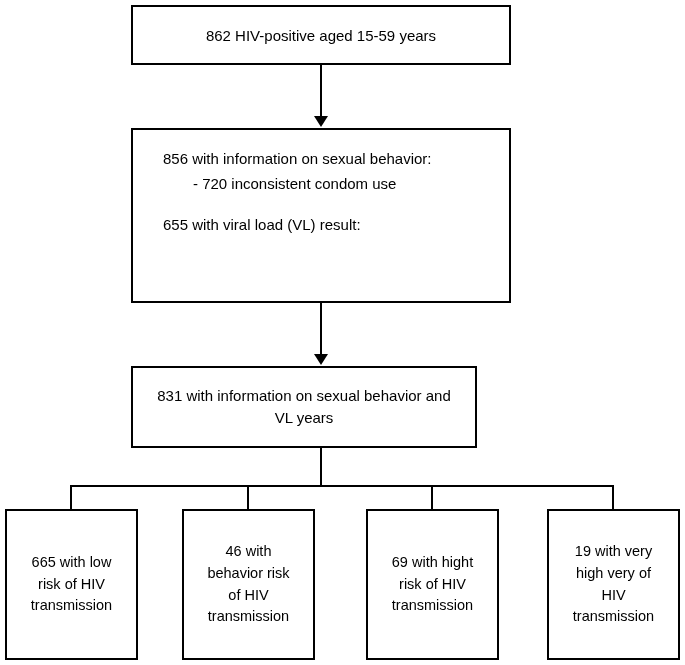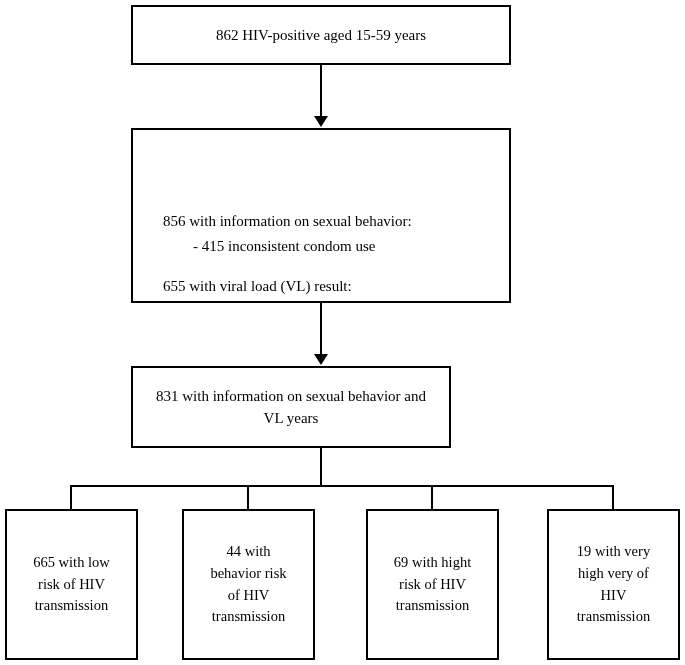--- a/index.html
+++ b/index.html
@@ -5,21 +5,21 @@
   html, body {
     margin: 0;
     padding: 0;
     background: #ffffff;
   }
   #flowchart {
     position: relative;
     width: 685px;
     height: 665px;
     background: #ffffff;
-    font-family: Liberation Serif, serif;
+    font-family: Liberation Sans, sans-serif;
     color: #000000;
     overflow: hidden;
   }
   .box {
     position: absolute;
     box-sizing: border-box;
     border: 2px solid #000000;
     background: #ffffff;
     display: flex;
     align-items: center;
@@ -58,21 +58,21 @@
     font-size: 15px;
   }
 
   
   #box-details {
     left: 131px;
     top: 128px;
     width: 380px;
     height: 175px;
     font-size: 15px;
-    align-items: flex-end;
+    align-items: flex-start;
     justify-content: flex-start;
   }
   #box-details .inner {
     padding: 18px 0 0 30px;
     text-align: left;
   }
   #box-details .line-item {
     margin: 0 0 3px 0;
     line-height: 1.45;
   }
@@ -80,21 +80,21 @@
     padding-left: 30px;
   }
   #box-details .gap {
     height: 16px;
   }
 
   
   #box-combined {
     left: 131px;
     top: 366px;
-    width: 320px;
+    width: 346px;
     height: 82px;
     font-size: 15px;
   }
   #box-combined .inner {
     line-height: 1.5;
   }
 
   
   .box-bottom {
     top: 509px;
@@ -119,21 +119,21 @@
   <div class="box" id="box-top">
     <div class="inner">862 HIV-positive aged 15-59 years</div>
   </div>
 
   <div class="line vline" style="left:320px; top:65px; height:52px;"></div>
   <div class="arrowhead" style="left:314px; top:116px;"></div>
 
   <div class="box" id="box-details">
     <div class="inner">
       <div class="line-item">856 with information on sexual behavior:</div>
-      <div class="line-item sub">-  415 inconsistent condom use</div>
+      <div class="line-item sub">-  720 inconsistent condom use</div>
       <div class="gap"></div>
       <div class="line-item">655 with viral load (VL) result:</div>
     </div>
   </div>
 
   <div class="line vline" style="left:320px; top:303px; height:52px;"></div>
   <div class="arrowhead" style="left:314px; top:354px;"></div>
 
   <div class="box" id="box-combined">
     <div class="inner">
@@ -152,21 +152,21 @@
   <div class="box box-bottom" id="box-low">
     <div class="inner">
       <span>665 with low</span><br>
       <span>risk of HIV</span><br>
       <span>transmission</span>
     </div>
   </div>
 
   <div class="box box-bottom" id="box-moderate">
     <div class="inner">
-      <span>44 with</span><br>
+      <span>46 with</span><br>
       <span>behavior risk</span><br>
       <span>of HIV</span><br>
       <span>transmission</span>
     </div>
   </div>
 
   <div class="box box-bottom" id="box-high">
     <div class="inner">
       <span>69 with hight</span><br>
       <span>risk of HIV</span><br>

